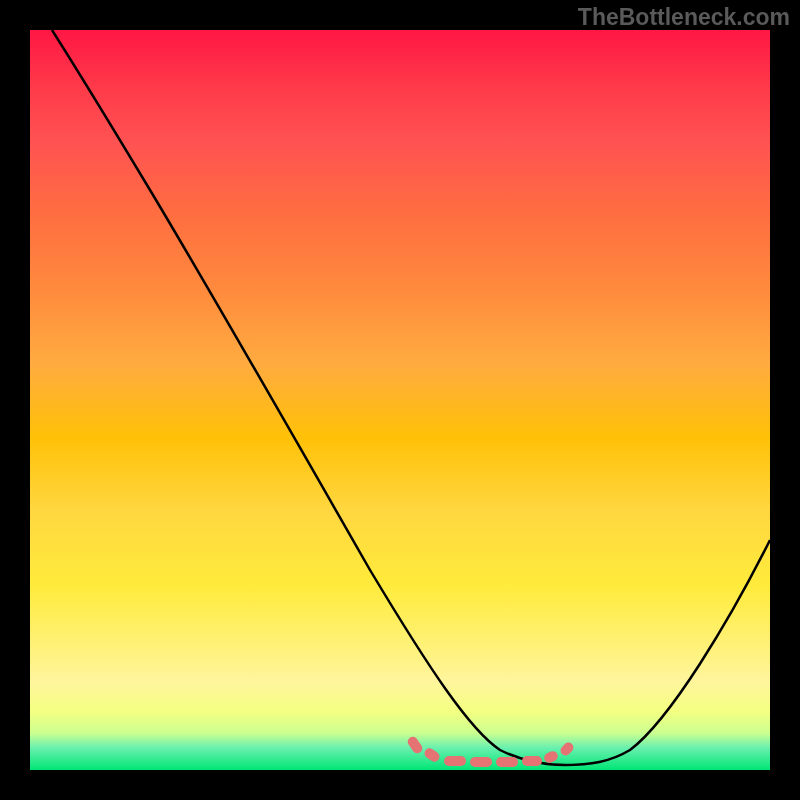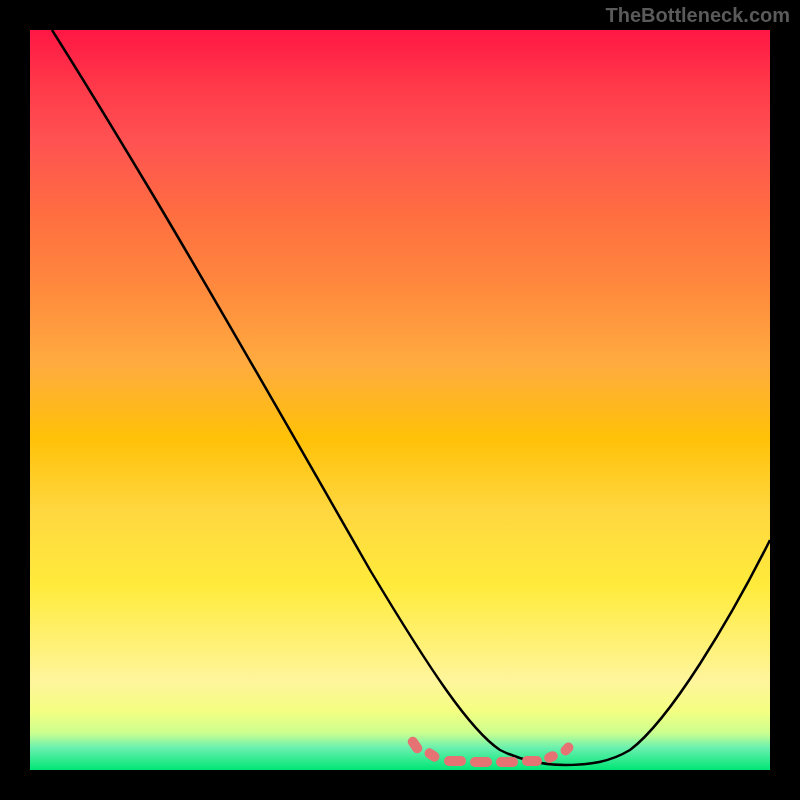--- a/index.html
+++ b/index.html
@@ -9,21 +9,21 @@
     background: #000;
     position: relative;
     font-family: Arial, sans-serif;
     overflow: hidden;
   }
   .watermark {
     position: absolute;
     top: 4px;
     right: 10px;
     color: #5a5a5a;
-    font-size: 20px;
+    font-size: 23px;
     font-weight: bold;
     z-index: 10;
   }
   .plot-area {
     position: absolute;
     left: 30px;
     top: 30px;
     width: 740px;
     height: 740px;
   }

